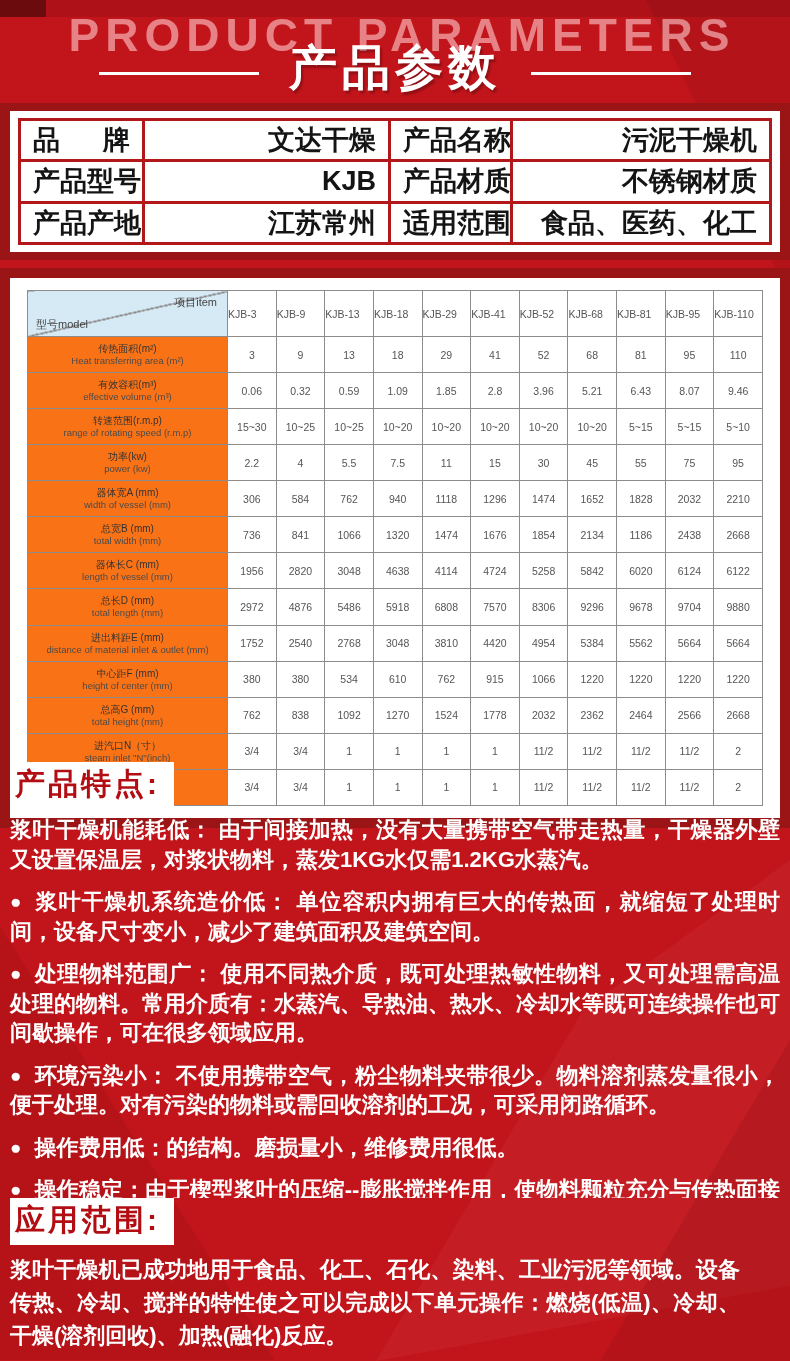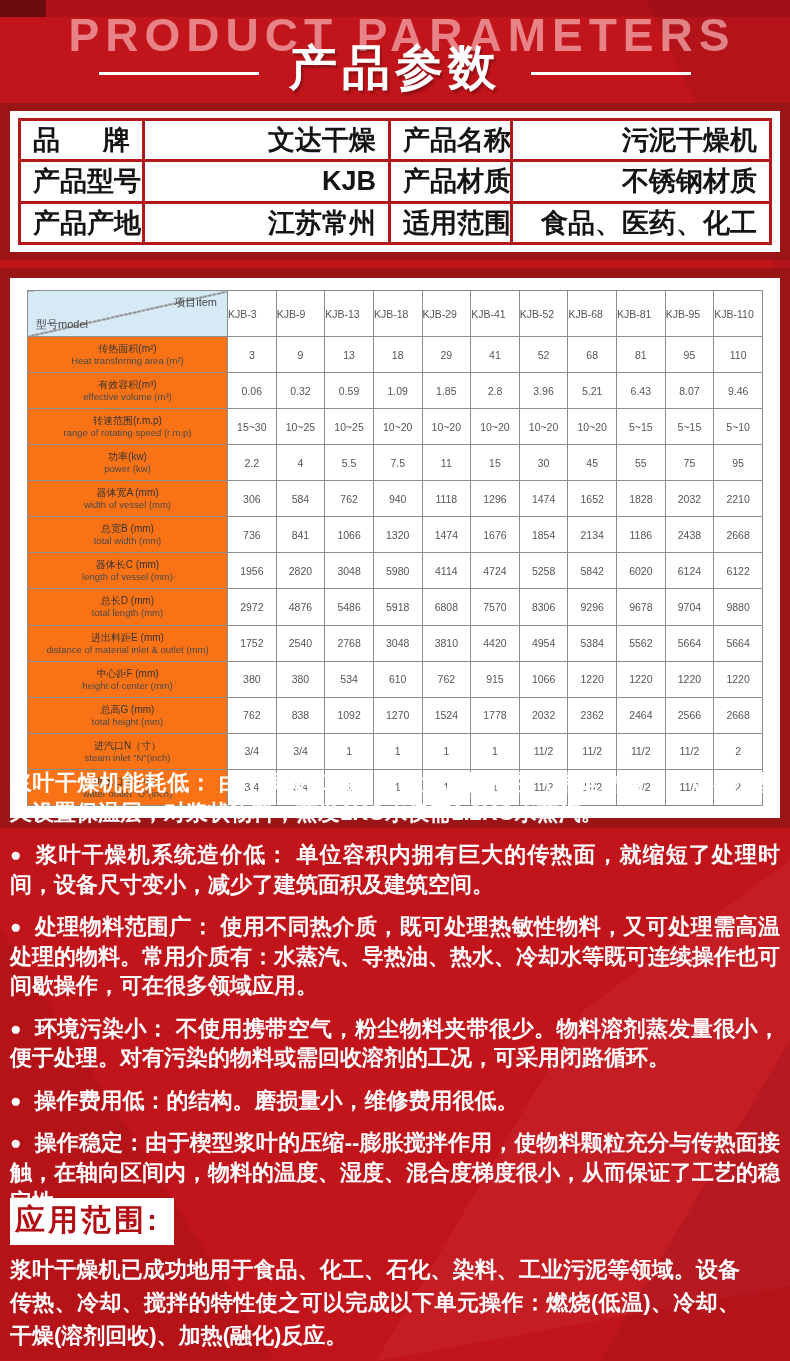--- a/index.html
+++ b/index.html
@@ -285,21 +285,21 @@
           <td class="spec-val">2668</td>
         </tr>
         <tr>
           <th class="row-label">
             <div class="cn">器体长C (mm)</div>
             <div class="en">length of vessel (mm)</div>
           </th>
           <td class="spec-val">1956</td>
           <td class="spec-val">2820</td>
           <td class="spec-val">3048</td>
-          <td class="spec-val">5980</td>
+          <td class="spec-val">4638</td>
           <td class="spec-val">4114</td>
           <td class="spec-val">4724</td>
           <td class="spec-val">5258</td>
           <td class="spec-val">5842</td>
           <td class="spec-val">6020</td>
           <td class="spec-val">6124</td>
           <td class="spec-val">6122</td>
         </tr>
         <tr>
           <th class="row-label">
@@ -401,20 +401,21 @@
           <td class="spec-val">11/2</td>
           <td class="spec-val">11/2</td>
           <td class="spec-val">11/2</td>
           <td class="spec-val">2</td>
         </tr>
       </tbody>
   </table>
 </div>
 
 <div class="features">
+  <div class="section-title">产品特点:</div>
   <div id="feature-list">
       <div class="feature-item"><span>浆叶干燥机能耗低： 由于间接加热，没有大量携带空气带走热量，干燥器外壁又设置保温层，对浆状物料，蒸发1KG水仅需1.2KG水蒸汽。</span></div>
       <div class="feature-item"><span class="bullet">●</span><span>浆叶干燥机系统造价低： 单位容积内拥有巨大的传热面，就缩短了处理时间，设备尺寸变小，减少了建筑面积及建筑空间。</span></div>
       <div class="feature-item"><span class="bullet">●</span><span>处理物料范围广： 使用不同热介质，既可处理热敏性物料，又可处理需高温处理的物料。常用介质有：水蒸汽、导热油、热水、冷却水等既可连续操作也可间歇操作，可在很多领域应用。</span></div>
       <div class="feature-item"><span class="bullet">●</span><span>环境污染小： 不使用携带空气，粉尘物料夹带很少。物料溶剂蒸发量很小，便于处理。对有污染的物料或需回收溶剂的工况，可采用闭路循环。</span></div>
       <div class="feature-item"><span class="bullet">●</span><span>操作费用低：的结构。磨损量小，维修费用很低。</span></div>
       <div class="feature-item"><span class="bullet">●</span><span>操作稳定：由于楔型浆叶的压缩--膨胀搅拌作用，使物料颗粒充分与传热面接触，在轴向区间内，物料的温度、湿度、混合度梯度很小，从而保证了工艺的稳定性。</span></div>
     </div>
 </div>
 

